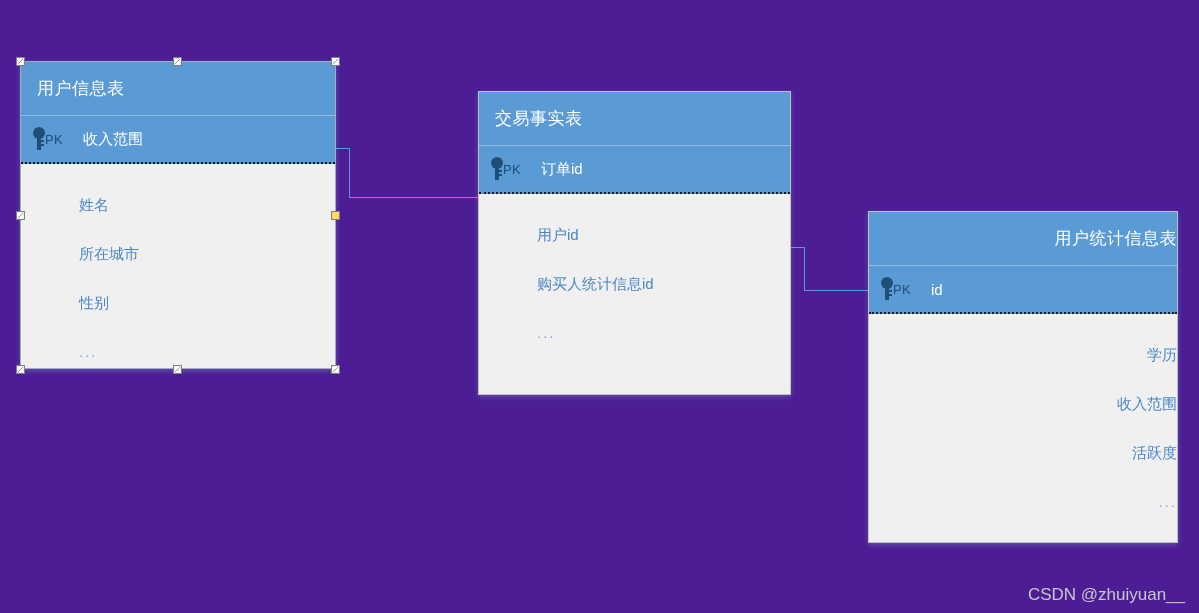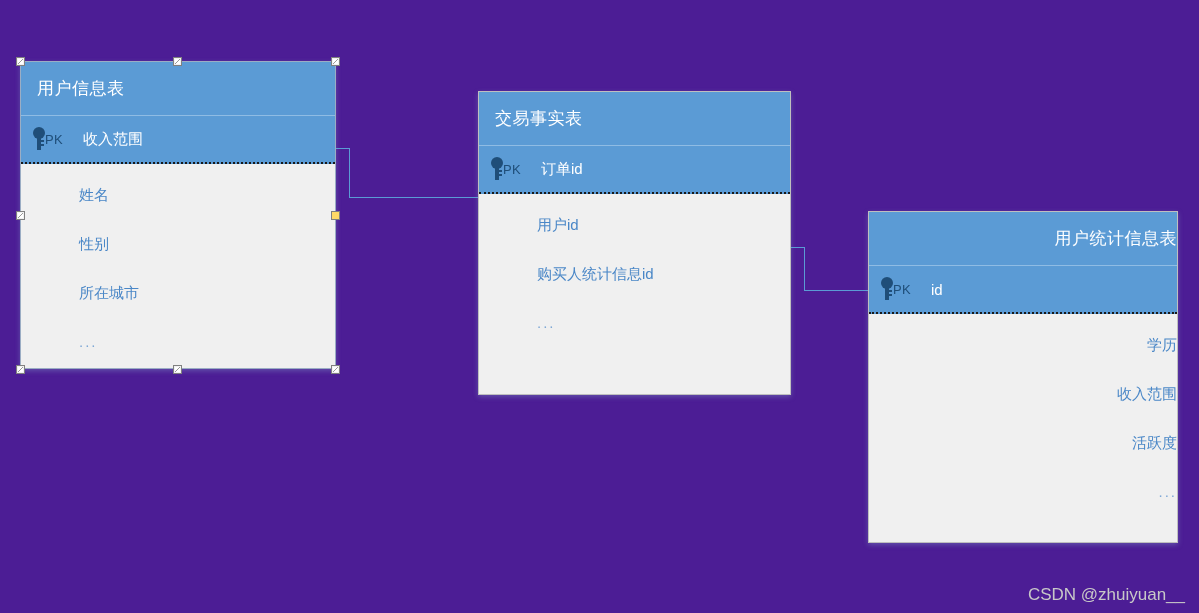--- a/index.html
+++ b/index.html
@@ -65,21 +65,21 @@
   }
   .pk-name {
     position: absolute;
     left: 62px;
     top: 50%;
     transform: translateY(-50%);
     font-size: 15px;
     color: #FFFFFF;
   }
   .entity-body {
-    padding-top: 6px;
+    padding-top: 16px;
   }
   .attr-row {
     height: 49px;
     line-height: 49px;
     padding-left: 58px;
     font-size: 15px;
     color: #4A87C7;
     white-space: nowrap;
   }
   .attr-row.ellipsis {
@@ -156,22 +156,22 @@
         <circle cx="7" cy="6" r="6" fill="#1F4E79"></circle>
         <rect x="5" y="9" width="4" height="14" fill="#1F4E79"></rect>
         <rect x="9" y="13" width="3" height="2" fill="#1F4E79"></rect>
         <rect x="9" y="17" width="3" height="2" fill="#1F4E79"></rect>
       </svg>
       <span class="pk-tag">PK</span>
       <span class="pk-name">收入范围</span>
     </div>
     <div class="entity-body">
       <div class="attr-row">姓名</div>
+      <div class="attr-row">所在城市</div>
       <div class="attr-row">性别</div>
-      <div class="attr-row">所在城市</div>
       <div class="attr-row ellipsis">...</div>
     </div>
   </div>
 
   <div class="sel-frame" style="left:20px; top:61px; width:316px; height:308px;"></div>
   <div class="handle" style="left:16px; top:57px;"></div>
   <div class="handle" style="left:173px; top:57px;"></div>
   <div class="handle" style="left:331px; top:57px;"></div>
   <div class="handle" style="left:16px; top:211px;"></div>
   <div class="handle adjust" style="left:331px; top:211px;"></div>

